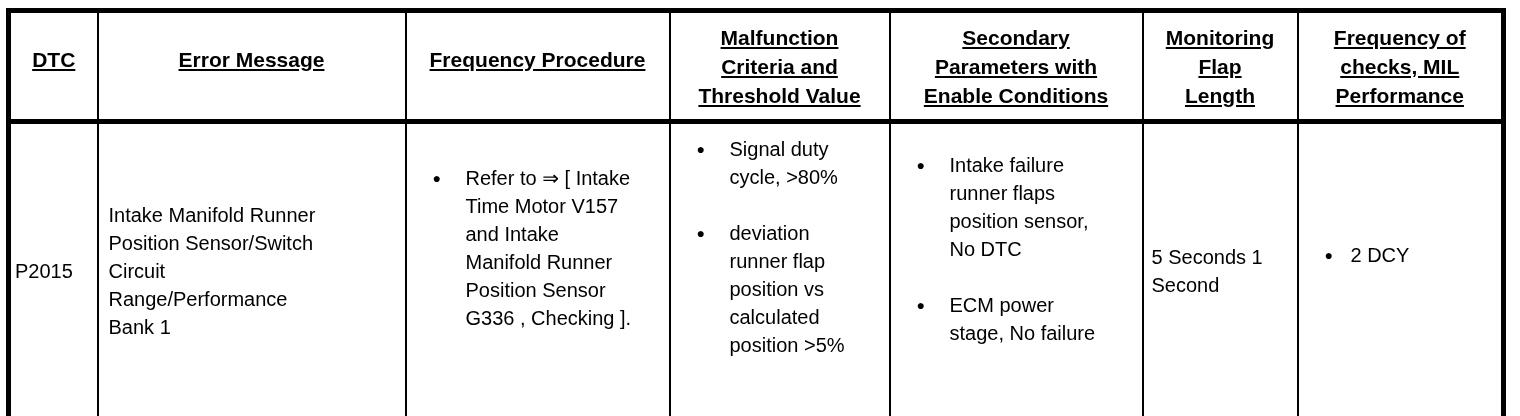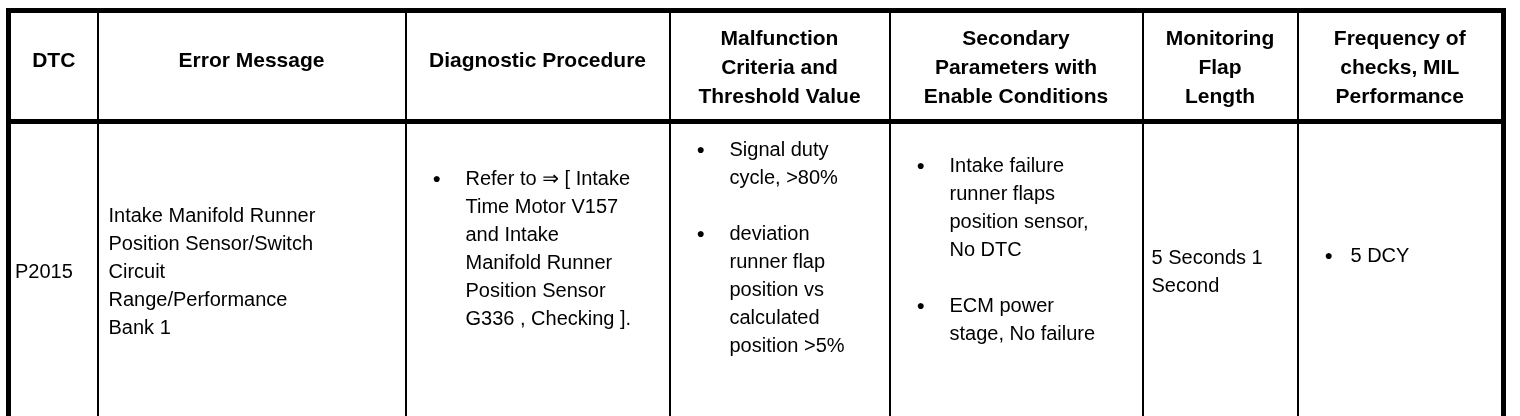--- a/index.html
+++ b/index.html
@@ -26,20 +26,21 @@
   table.dtc-table,
   table.dtc-table th,
   table.dtc-table td {
     border: 2px solid #000000;
   }
   table.dtc-table {
     border-width: 5px;
   }
   table.dtc-table thead th {
     border-bottom: 5px solid #000000;
+    text-decoration: underline;
   }
   th.hdr {
     font-weight: bold;
     font-size: 21px;
     line-height: 29px;
     text-align: center;
     vertical-align: middle;
     white-space: pre-line;
     height: 92px;
     padding: 0 4px;
@@ -115,21 +116,21 @@
       <col style="width:264px">
       <col style="width:220px">
       <col style="width:253px">
       <col style="width:155px">
       <col style="width:206px">
     </colgroup>
     <thead>
       <tr>
         <th class="hdr hdr-single">DTC</th>
         <th class="hdr hdr-single">Error Message</th>
-        <th class="hdr hdr-single">Diagnostic Procedure</th>
+        <th class="hdr hdr-single">Frequency Procedure</th>
         <th class="hdr">Malfunction
 Criteria and
 Threshold Value</th>
         <th class="hdr">Secondary
 Parameters with
 Enable Conditions</th>
         <th class="hdr">Monitoring
 Flap
 Length</th>
         <th class="hdr">Frequency of
@@ -190,20 +191,20 @@
 stage, No failure</span>
             </li>
           </ul>
         </td>
         <td class="cell c-mon">5 Seconds 1
 Second</td>
         <td class="cell c-top c-freq">
           <ul class="blist">
             <li>
               <span class="bullet">●</span>
-              <span class="li-text">5 DCY</span>
+              <span class="li-text">2 DCY</span>
             </li>
           </ul>
         </td>
       </tr>
     </tbody>
   </table>
 </div>
 
 </body></html>

